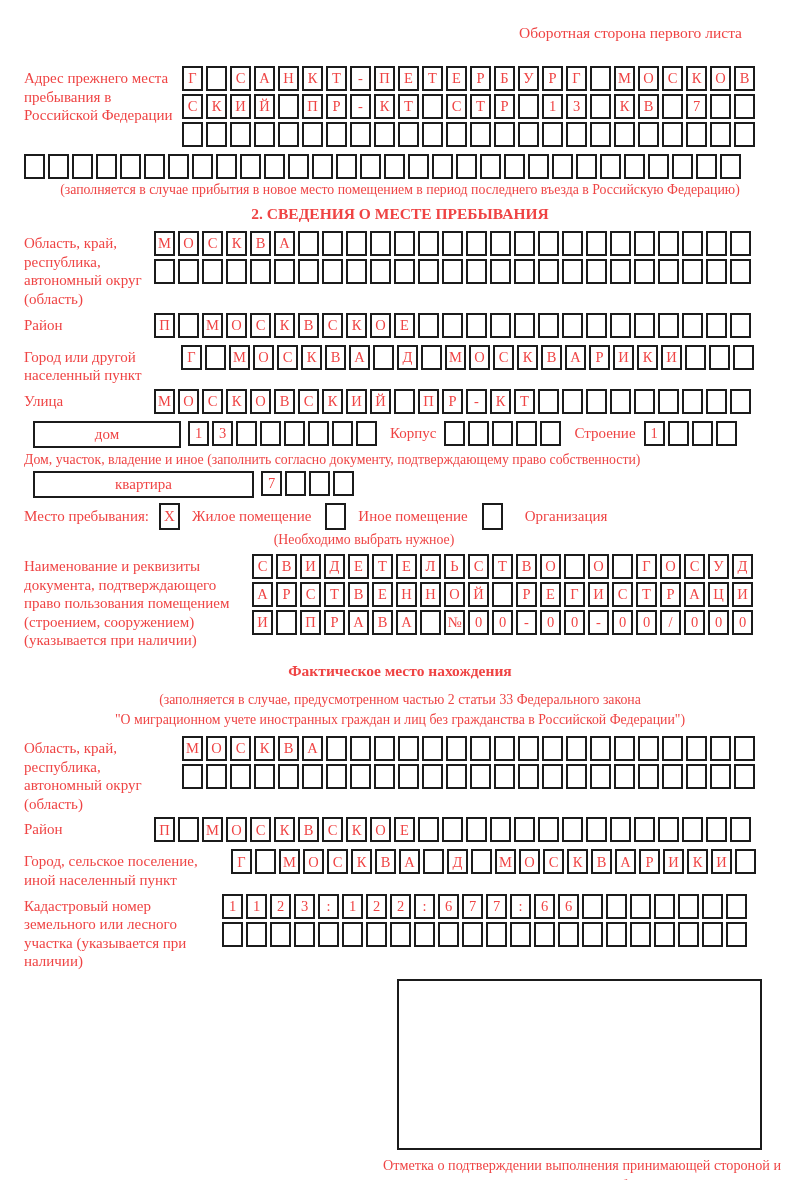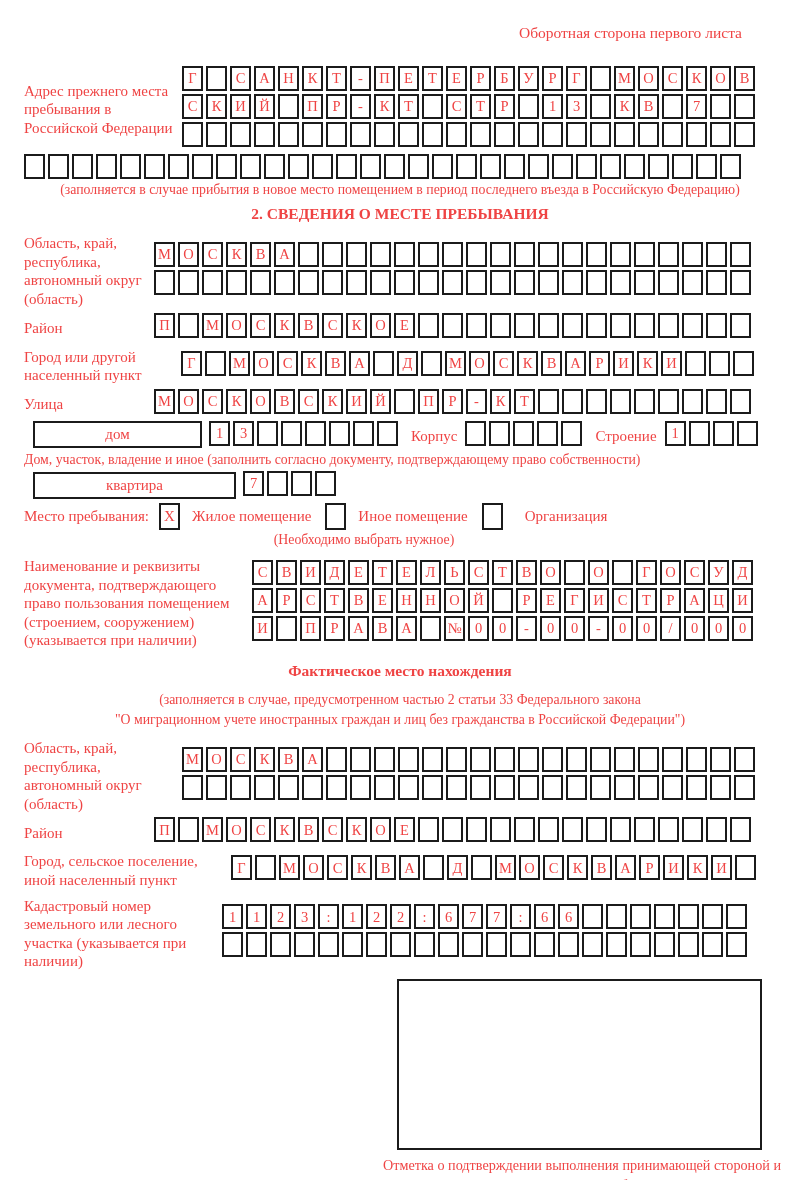--- a/index.html
+++ b/index.html
@@ -4,42 +4,42 @@
 <style>
   html,body{margin:0;padding:0;background:#fff;}
   .page{
     width:800px;height:1180px;box-sizing:border-box;
     padding:16px 24px 0 24px;
     background:#fff;color:#ef4444;
     font-family:"Liberation Serif","DejaVu Serif",serif;
     overflow:hidden;position:relative;
   }
   .page-title{text-align:right;padding-right:34px;font-size:15.5px;margin-top:8px;margin-bottom:24px;}
-  .frow{display:flex;align-items:center;margin-bottom:4px;}
+  .frow{display:flex;align-items:flex-start;margin-bottom:4px;}
   .flabel{font-size:15px;line-height:1.24;flex-shrink:0;padding-top:3px;}
   .w158{width:158px;} .w130{width:130px;} .w157{width:157px;}
   .w228{width:228px;} .w207{width:207px;} .w198{width:198px;}
   .cellcol{display:flex;flex-direction:column;}
   .cellrow{display:flex;margin-bottom:3px;flex-shrink:0;}
   .cell{
     width:21px;height:25px;box-sizing:border-box;flex-shrink:0;
     border:2px solid #1b1b1b;margin-right:3px;
     display:flex;align-items:center;justify-content:center;
     font-size:14.5px;line-height:1;
   }
   .fullrow{margin-top:1px;margin-bottom:2px;}
   .note{font-size:13.8px;line-height:1.25;margin-bottom:3px;}
   .center{text-align:center;}
   .sec-title{font-weight:bold;font-size:15.5px;text-align:center;margin:7px 0 8px 0;}
   .wbox{
     box-sizing:border-box;height:27px;border:2px solid #1b1b1b;
     display:flex;align-items:center;justify-content:center;
     font-size:15px;flex-shrink:0;margin-right:7px;
   }
-  .wbox.dom{width:169px;} .wbox.kv{width:203px;margin-left:9px;}
+  .wbox.dom{width:148px;} .wbox.kv{width:221px;margin-left:9px;}
   .houserow{margin-left:9px;margin-bottom:2px;}
   .inline-label{font-size:15px;padding-top:4px;margin:0 8px 0 10px;flex-shrink:0;}
   .stayrow{align-items:center;margin-top:4px;margin-bottom:2px;}
   .stay-label{font-size:15px;margin-right:10px;}
   .checkbox{
     width:21px;height:27px;box-sizing:border-box;border:2px solid #1b1b1b;
     display:inline-flex;align-items:center;justify-content:center;
     font-size:15px;flex-shrink:0;
   }
   .opt{font-size:15px;margin:0 14px 0 12px;}

